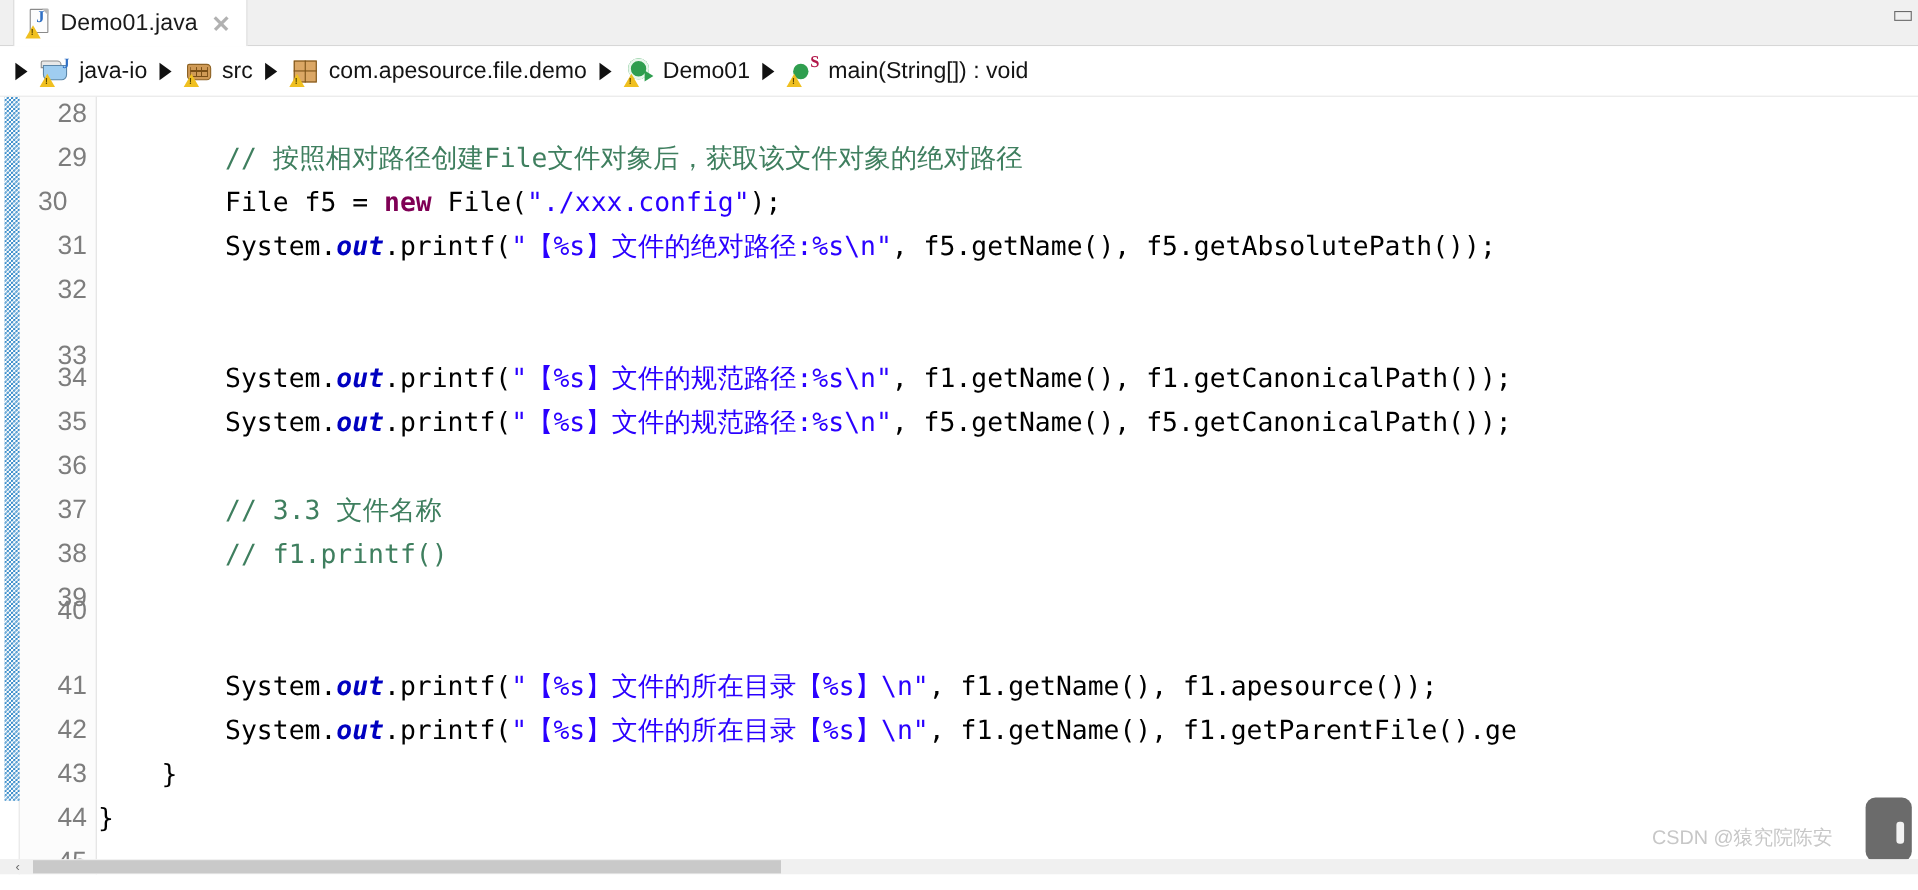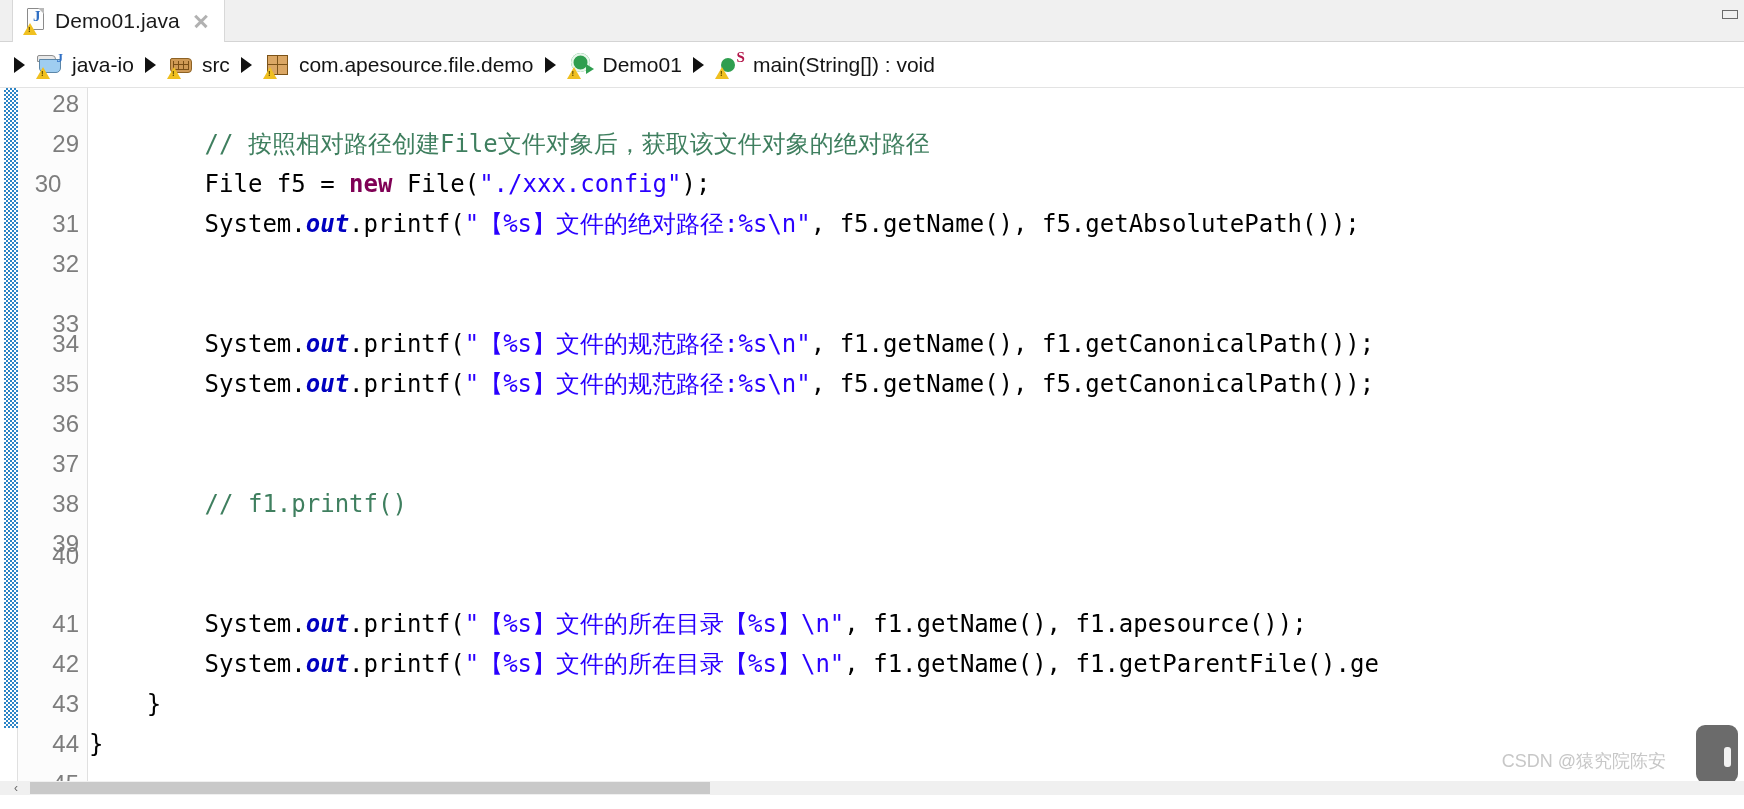--- a/index.html
+++ b/index.html
@@ -336,20 +336,21 @@
 
     <div class="code" id="code">
         <div class="line" style="top: -4px;"></div>
         <div class="line" style="top: 36px;"><span class="pln">        </span><span class="cmt">// 按照相对路径创建File文件对象后，获取该文件对象的绝对路径</span></div>
         <div class="line" style="top: 76px;"><span class="pln">        File f5 = </span><span class="kw">new</span><span class="pln"> File(</span><span class="str">"./xxx.config"</span><span class="pln">);</span></div>
         <div class="line" style="top: 116px;"><span class="pln">        System.</span><span class="fld">out</span><span class="pln">.printf(</span><span class="str">"【%s】文件的绝对路径:%s\n"</span><span class="pln">, f5.getName(), f5.getAbsolutePath());</span></div>
         <div class="line" style="top: 156px;"></div>
         <div class="line" style="top: 236px;"><span class="pln">        System.</span><span class="fld">out</span><span class="pln">.printf(</span><span class="str">"【%s】文件的规范路径:%s\n"</span><span class="pln">, f1.getName(), f1.getCanonicalPath());</span></div>
         <div class="line" style="top: 276px;"><span class="pln">        System.</span><span class="fld">out</span><span class="pln">.printf(</span><span class="str">"【%s】文件的规范路径:%s\n"</span><span class="pln">, f5.getName(), f5.getCanonicalPath());</span></div>
         <div class="line" style="top: 316px;"></div>
+        <div class="line" style="top: 356px;"><span class="pln">        </span><span class="cmt">// 3.3 文件名称</span></div>
         <div class="line" style="top: 396px;"><span class="pln">        </span><span class="cmt">// f1.printf()</span></div>
         <div class="line" style="top: 436px;"></div>
         <div class="line" style="top: 476px;"><span class="pln">        </span></div>
         <div class="line" style="top: 516px;"><span class="pln">        System.</span><span class="fld">out</span><span class="pln">.printf(</span><span class="str">"【%s】文件的所在目录【%s】\n"</span><span class="pln">, f1.getName(), f1.apesource());</span></div>
         <div class="line" style="top: 556px;"><span class="pln">        System.</span><span class="fld">out</span><span class="pln">.printf(</span><span class="str">"【%s】文件的所在目录【%s】\n"</span><span class="pln">, f1.getName(), f1.getParentFile().ge</span></div>
         <div class="line" style="top: 596px;"><span class="pln">    }</span></div>
         <div class="line" style="top: 636px;"><span class="pln">}</span></div>
         <div class="line" style="top: 676px;"></div>
       </div>
 

